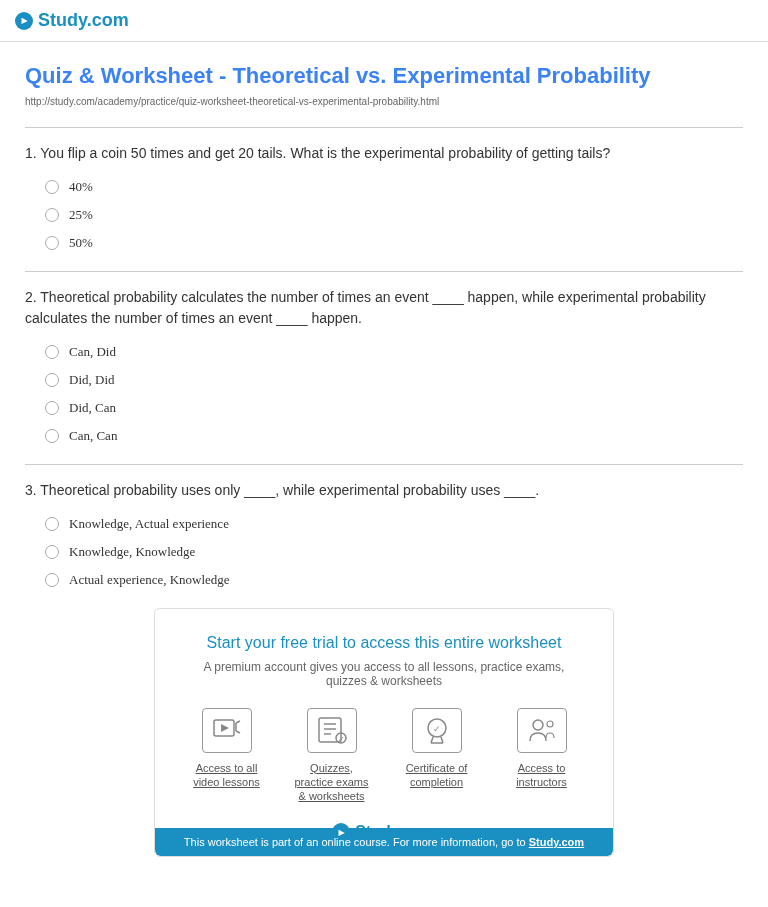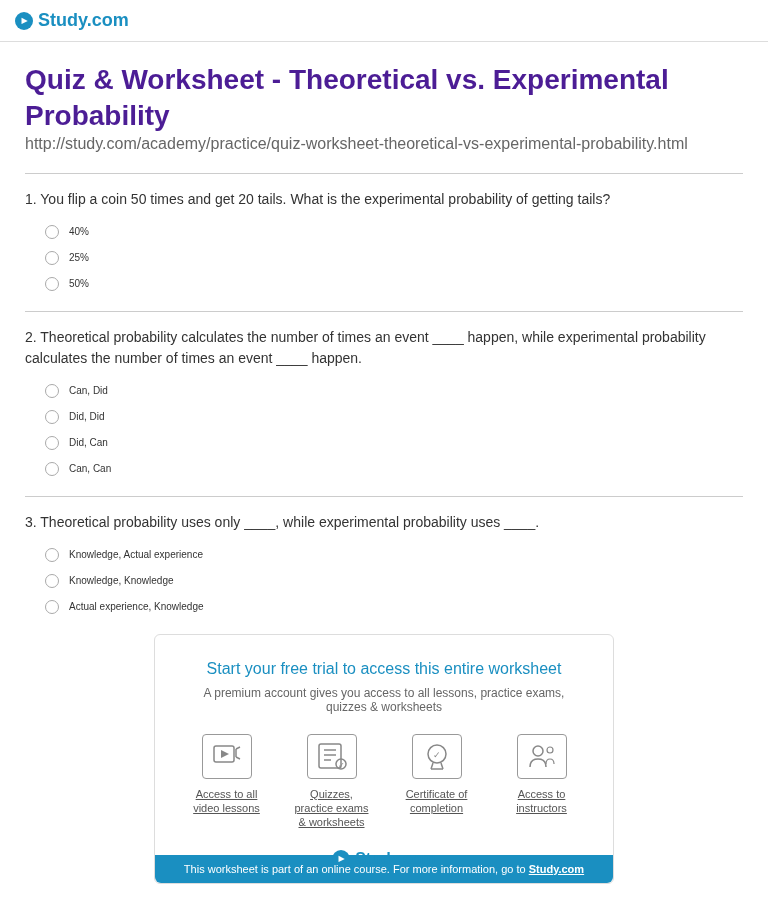--- a/index.html
+++ b/index.html
@@ -39,27 +39,28 @@
     }
     .logo-text {
       font-size: 18px;
       color: #1a8fc1;
       font-weight: bold;
     }
     .main-content {
       padding: 20px 25px;
     }
     .quiz-title {
-      font-size: 28px;
+      font-size: 22px;
       font-weight: bold;
-      color: #4c1d95;
+      color: #3b82f6;
+      margin-bottom: 5px;
       line-height: 1.3;
     }
     .quiz-url {
-      font-size: 16px;
+      font-size: 10px;
       color: #666;
       margin-bottom: 20px;
     }
     .divider {
       border: none;
       border-top: 1px solid #ccc;
       margin: 15px 0;
     }
     .question-block {
       margin-bottom: 20px;
@@ -84,22 +85,23 @@
     .radio-circle {
       width: 14px;
       height: 14px;
       border: 1.5px solid #aaa;
       border-radius: 50%;
       margin-right: 10px;
       flex-shrink: 0;
       background: #fff;
     }
     .option-label {
-      font-size: 10px;
+      font-size: 13px;
       color: #333;
+      font-family: Liberation Serif, serif;
     }
     .promo-box {
       background: #fff;
       border: 1px solid #ddd;
       border-radius: 6px;
       padding: 25px 30px;
       margin: 20px auto;
       width: 460px;
       text-align: center;
     }

